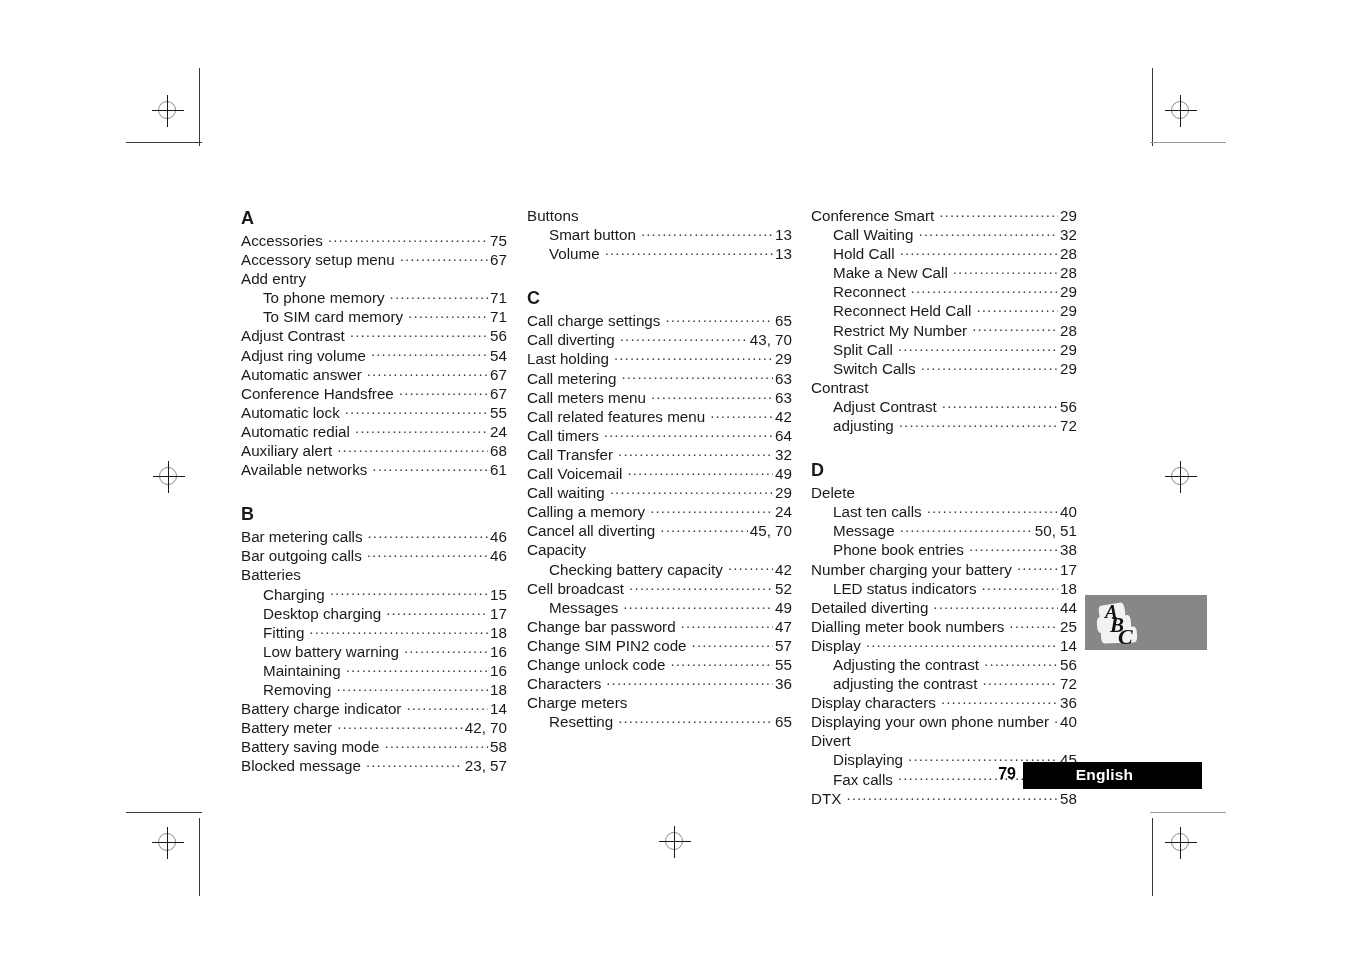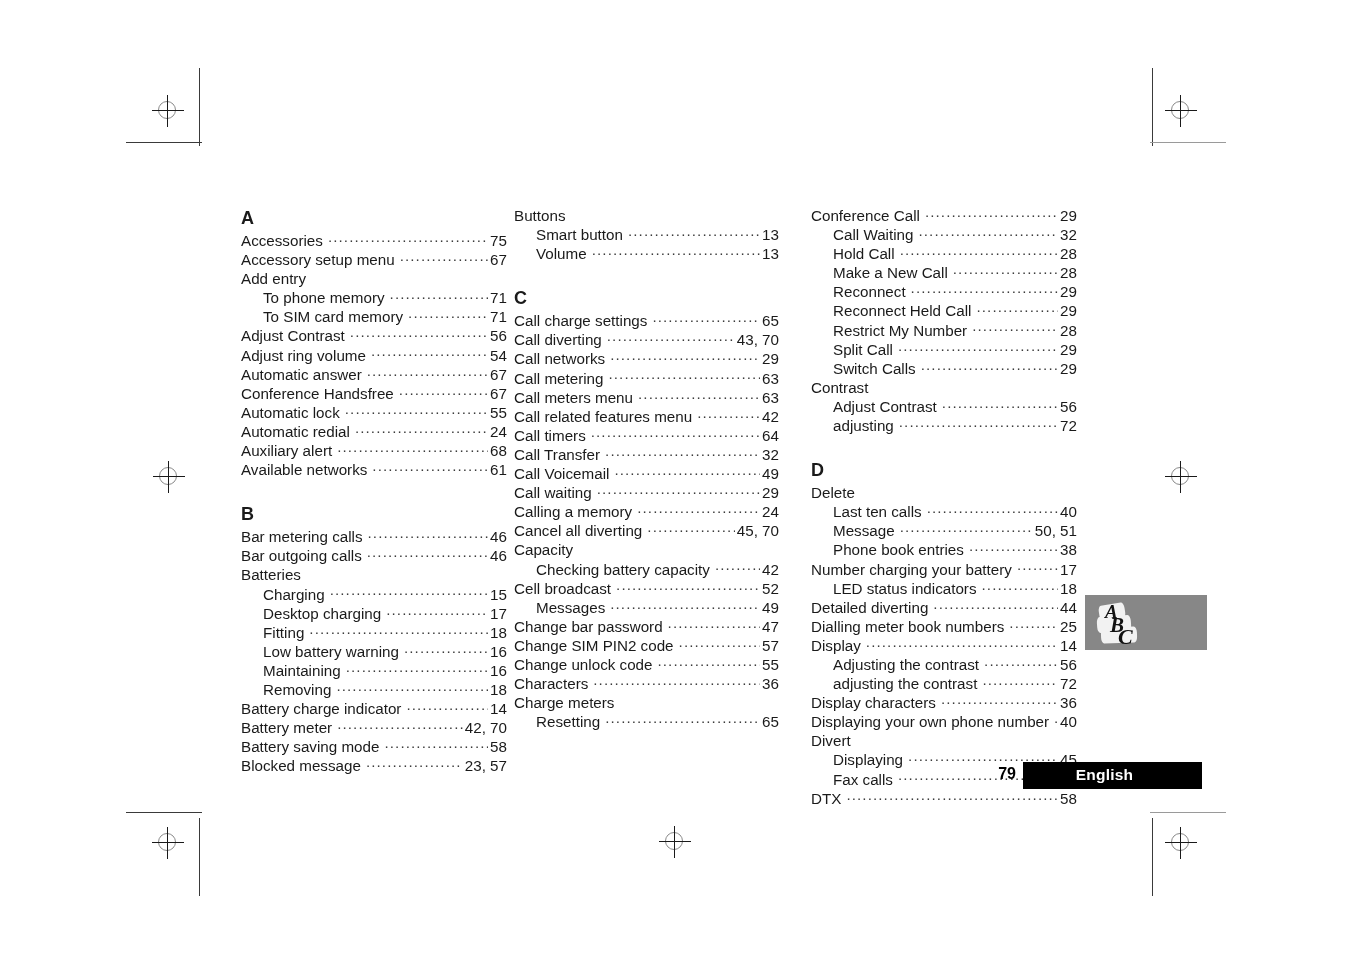--- a/index.html
+++ b/index.html
@@ -62,21 +62,21 @@
     left: 0;
     top: 0;
     width: 1351px;
     height: 954px;
   }
   .column {
     position: absolute;
     top: 206px;
   }
   #col-1 { left: 241px; width: 266px; }
-  #col-2 { left: 514px; width: 265px; }
+  #col-2 { left: 527px; width: 265px; }
   #col-3 { left: 811px; width: 266px; }
 
   .letter-heading {
     font-size: 18px;
     font-weight: bold;
     line-height: 24px;
     margin: 0 0 1px 0;
     letter-spacing: 0.2px;
   }
   .column .letter-heading.spaced {
@@ -388,21 +388,21 @@
         <span class="label">Call charge settings</span>
         <span class="leader"></span>
         <span class="pageref">65</span>
       </div>
       <div class="entry">
         <span class="label">Call diverting</span>
         <span class="leader"></span>
         <span class="pageref">43, 70</span>
       </div>
       <div class="entry">
-        <span class="label">Call networks</span>
+        <span class="label">Last holding</span>
         <span class="leader"></span>
         <span class="pageref">29</span>
       </div>
       <div class="entry">
         <span class="label">Call metering</span>
         <span class="leader"></span>
         <span class="pageref">63</span>
       </div>
       <div class="entry">
         <span class="label">Call meters menu</span>
@@ -486,21 +486,21 @@
         <span class="label">Charge meters</span>
       </div>
       <div class="entry sub">
         <span class="label">Resetting</span>
         <span class="leader"></span>
         <span class="pageref">65</span>
       </div>
     </div>
   <div class="column" id="col-3">
       <div class="entry">
-        <span class="label">Conference Call</span>
+        <span class="label">Conference Smart</span>
         <span class="leader"></span>
         <span class="pageref">29</span>
       </div>
       <div class="entry sub">
         <span class="label">Call Waiting</span>
         <span class="leader"></span>
         <span class="pageref">32</span>
       </div>
       <div class="entry sub">
         <span class="label">Hold Call</span>

